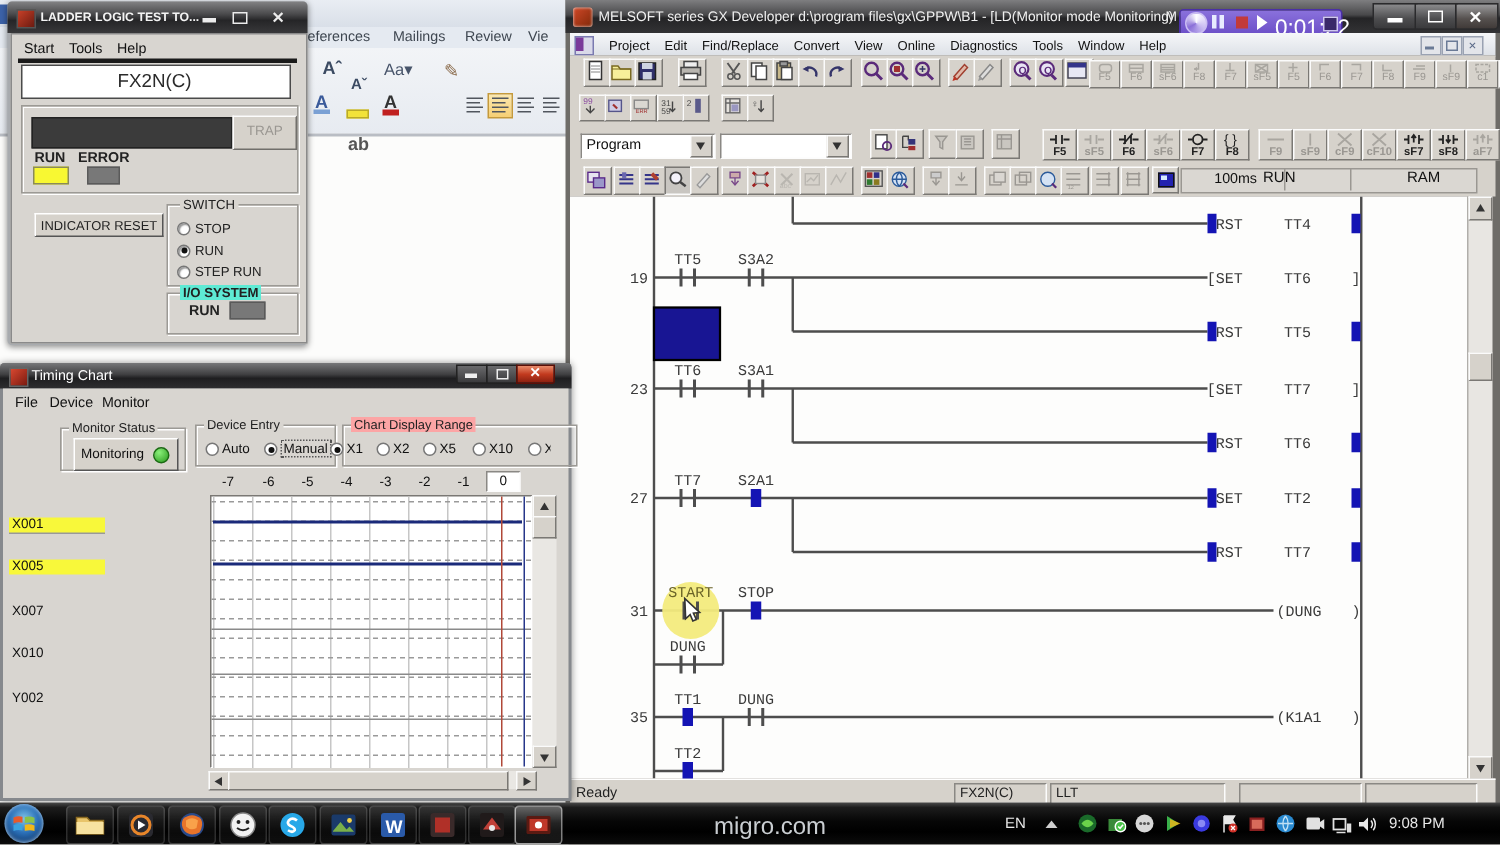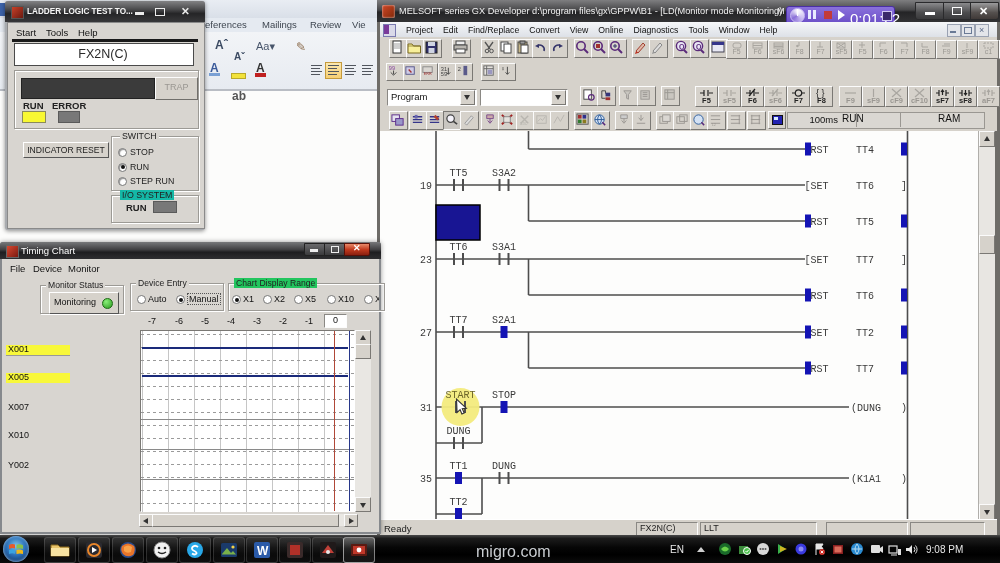--- a/index.html
+++ b/index.html
@@ -754,21 +754,21 @@
   <div class="a" style="left:110px;top:124px;width:78px;height:40px;font-size:8.8px;color:#222;">
    <span class="a" style="left:0;top:1px;width:7px;height:7px;border-radius:50%;background:#fff;border:1px solid #777;box-shadow:inset 1px 1px 1px #999;"></span>
         <span class="a" style="left:12px;top:0;">STOP</span>
    <span class="a" style="left:0;top:15.5px;width:7px;height:7px;border-radius:50%;background:#fff;border:1px solid #777;box-shadow:inset 1px 1px 1px #999;"></span>
         <span class="a" style="left:2.5px;top:18px;width:4px;height:4px;border-radius:50%;background:#111;"></span>
         <span class="a" style="left:12px;top:14.5px;">RUN</span>
    <span class="a" style="left:0;top:30px;width:7px;height:7px;border-radius:50%;background:#fff;border:1px solid #777;box-shadow:inset 1px 1px 1px #999;"></span>
         <span class="a" style="left:12px;top:29px;">STEP RUN</span>
   </div>
   <div class="a gbox" style="left:103px;top:172px;width:86px;height:26px;">
-   <span class="a" style="left:8px;top:-6px;background:#14b8a6;padding:0 2px;font-size:8.8px;color:#222;">I/O SYSTEM</span>
+   <span class="a" style="left:8px;top:-6px;background:#5eead4;padding:0 2px;font-size:8.8px;color:#222;font-weight:bold;">I/O SYSTEM</span>
    <span class="a" style="left:14px;top:6px;font-size:9.5px;font-weight:bold;color:#222;">RUN</span>
    <span class="a" style="left:41px;top:5px;width:22px;height:10px;background:#787878;border:1px solid #5a5a5a;"></span>
   </div>
  </div>
 </div>
 
 <div class="a" style="left:0px;top:242px;width:381px;height:292px;background:#86898d;border-radius:3px 3px 0 0;box-shadow:0 0 5px rgba(0,0,0,0.4);">
     <div class="a" style="left:0;top:0;width:381px;height:17px;background:linear-gradient(#77787a,#3f3f41 45%,#1e1e20 60%,#2e2e30);border-radius:3px 3px 0 0;"></div>
     <div class="a" style="left:6px;top:3px;width:11px;height:11px;background:linear-gradient(135deg,#d84830,#7a1a10);border:1px solid #666;"></div>
     <div class="a" style="left:21px;top:3px;font-size:9.5px;color:#fff;">Timing Chart</div>
@@ -796,23 +796,23 @@
         <span class="a" style="left:5px;top:-6px;background:#d8d5d0;padding:0 2px;font-size:8.6px;color:#222;">Device Entry</span>
       </div>
       <div class="a" style="left:135px;top:35px;width:84px;height:13px;font-size:9px;color:#111;">
         <span class="a" style="left:0;top:1px;width:7px;height:7px;border-radius:50%;background:#fff;border:1px solid #777;"></span>
         <span class="a" style="left:11px;top:0;">Auto</span>
         <span class="a" style="left:39px;top:1px;width:7px;height:7px;border-radius:50%;background:#fff;border:1px solid #777;"></span>
         <span class="a" style="left:41.5px;top:3.5px;width:4px;height:4px;border-radius:50%;background:#111;"></span>
         <span class="a" style="left:50px;top:-1px;border:1px dotted #555;padding:0 1px;">Manual</span>
       </div>
       <div class="a gbox" style="left:226px;top:24px;width:155px;height:26px;">
-        <span class="a" style="left:5px;top:-6px;background:#22c55e;padding:0 2px;font-size:8.6px;color:#222;">Chart Display Range</span>
-      </div>
-      <div class="a" style="left:224px;top:35px;width:153px;height:13px;font-size:9px;color:#111;overflow:hidden;">
+        <span class="a" style="left:5px;top:-6px;background:#fca5a5;padding:0 2px;font-size:8.6px;color:#222;">Chart Display Range</span>
+      </div>
+      <div class="a" style="left:212px;top:35px;width:153px;height:13px;font-size:9px;color:#111;overflow:hidden;">
         <span class="a" style="left:6px;top:1px;width:7px;height:7px;border-radius:50%;background:#fff;border:1px solid #777;"></span>
         <span class="a" style="left:8.5px;top:3.5px;width:4px;height:4px;border-radius:50%;background:#111;"></span>
         <span class="a" style="left:17px;top:0;">X1</span>
         <span class="a" style="left:37px;top:1px;width:7px;height:7px;border-radius:50%;background:#fff;border:1px solid #777;"></span>
         <span class="a" style="left:48px;top:0;">X2</span>
         <span class="a" style="left:68px;top:1px;width:7px;height:7px;border-radius:50%;background:#fff;border:1px solid #777;"></span>
         <span class="a" style="left:79px;top:0;">X5</span>
         <span class="a" style="left:101px;top:1px;width:7px;height:7px;border-radius:50%;background:#fff;border:1px solid #777;"></span>
         <span class="a" style="left:112px;top:0;">X10</span>
         <span class="a" style="left:138px;top:1px;width:7px;height:7px;border-radius:50%;background:#fff;border:1px solid #777;"></span>

